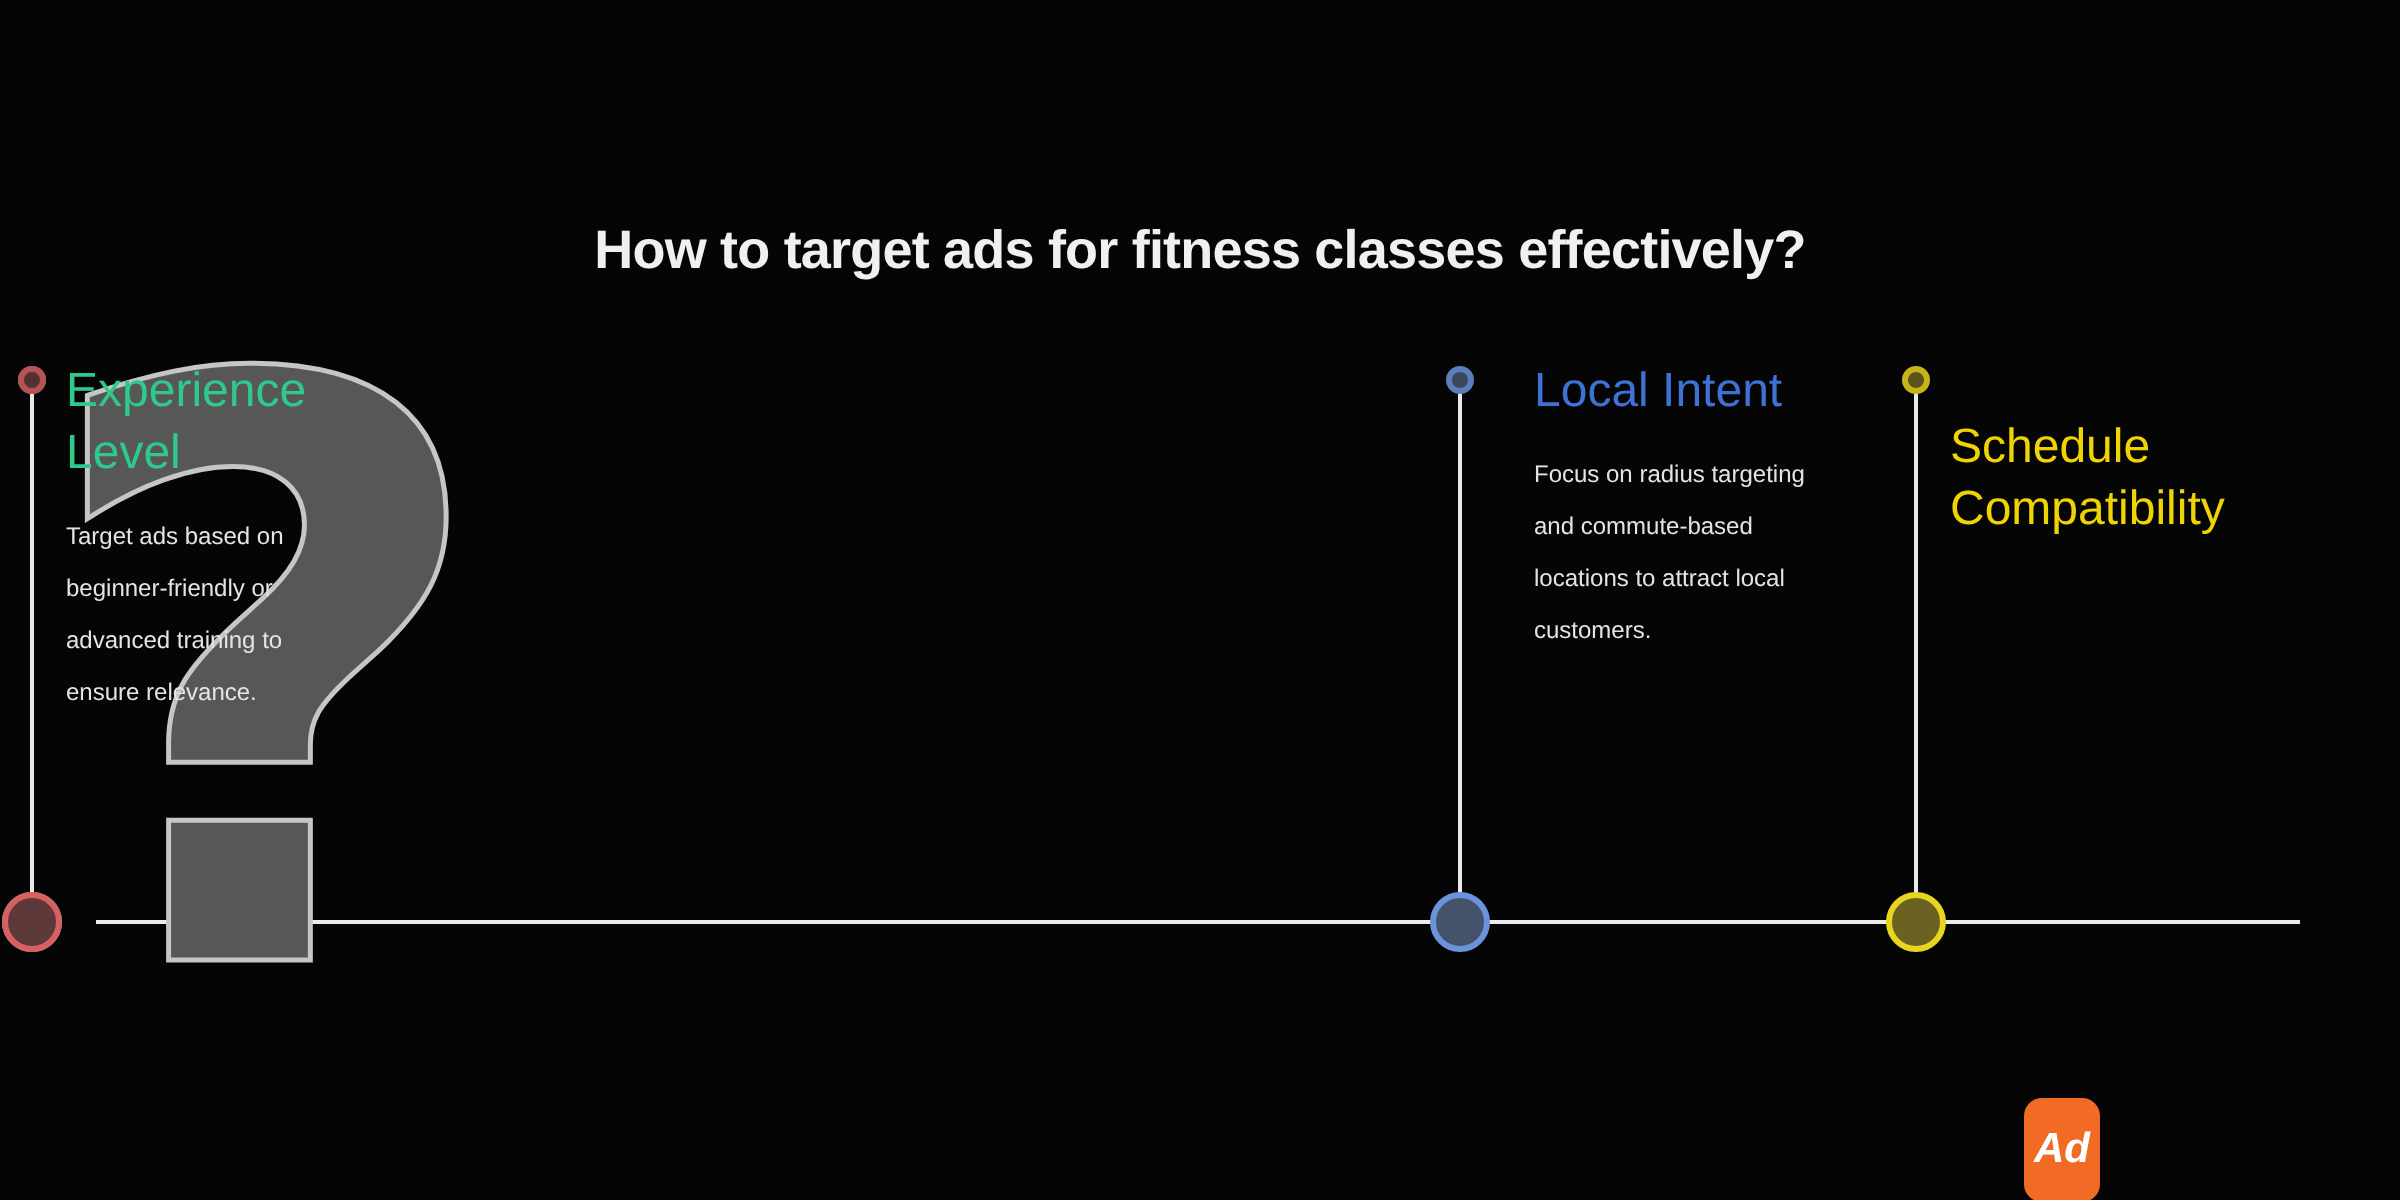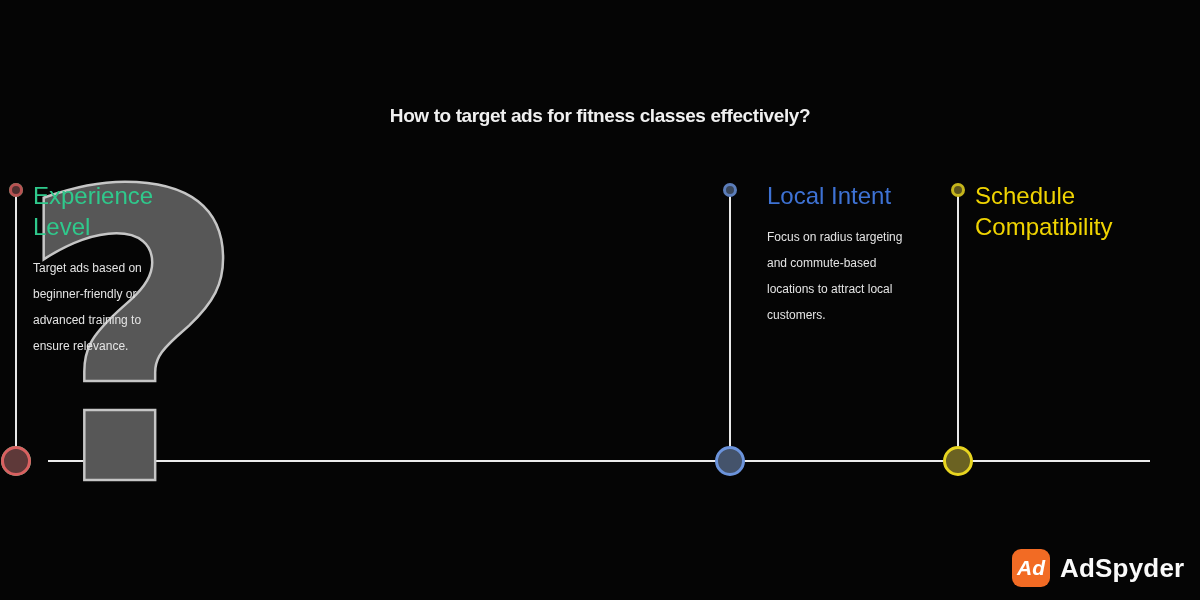--- a/index.html
+++ b/index.html
@@ -12,21 +12,21 @@
     -webkit-font-smoothing:antialiased;
   }
   .stage{position:absolute;inset:0;}
 
   
   .title{
     position:absolute;
     top:92px;left:0;width:1200px;
     text-align:center;
     color:#f0f0f0;
-    font-size:19px;
+    font-size:27px;
     font-weight:700;
     letter-spacing:-0.4px;
   }
 
   
   .qmark{
     position:absolute;
     left:16px;top:140px;
     font-family:"DejaVu Sans", sans-serif;
     font-weight:700;
@@ -82,21 +82,21 @@
     border:3px solid var(--ring);
     background:var(--fill);
   }
   .col .text{
     position:absolute;
     left:33px;top:4px;
   }
   .col:nth-of-type(1) .text{width:152px;}
   .col:nth-of-type(2) .text{width:165px;}
   .col:nth-of-type(3) .text{width:155px;margin-left:20px;}
-  .col:nth-of-type(4) .text{width:160px;}
+  .col:nth-of-type(4) .text{width:160px;margin-top:28px;}
 
   .col h2{
     margin:0 0 13px 0;
     font-size:24px;
     font-weight:400;
     line-height:31px;
     color:var(--accent);
   }
   .col p{
     margin:0;
@@ -107,21 +107,21 @@
   }
 
   
   .logo{
     position:absolute;
     left:1012px;top:549px;
     display:flex;align-items:center;gap:10px;
     z-index:3;
   }
   .logo-badge{
-    width:38px;height:38px;
+    width:38px;height:52px;
     border-radius:9px;
     background:#f26b24;
     display:flex;align-items:center;justify-content:center;
     color:#ffffff;
     font-size:21px;
     font-weight:700;
     font-style:italic;
     transform:translateZ(0);
   }
   .logo-name{
@@ -174,16 +174,15 @@
   <div class="col" style="--accent: #e15d5d; --ring: #d96060; --fill: #5e3939;">
     <div class="vline"></div>
     <span class="top-dot"></span>
     <span class="marker"></span>
     <div class="text">
     </div>
   </div>
 
   <div class="logo">
     <span class="logo-badge" style="background: rgb(242, 107, 36);">Ad</span>
-    <span class="logo-name">AdSpyder</span>
   </div>
 
 </div>
 
 </body></html>

